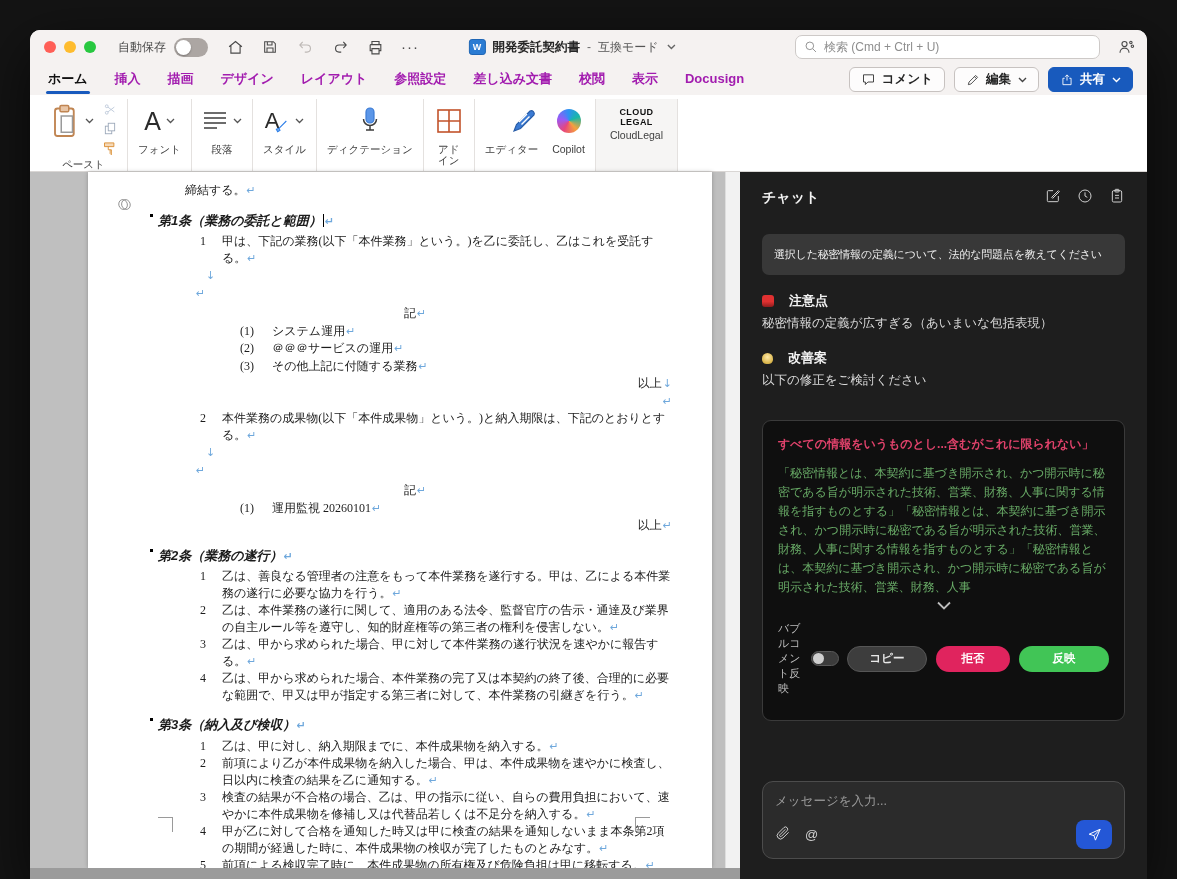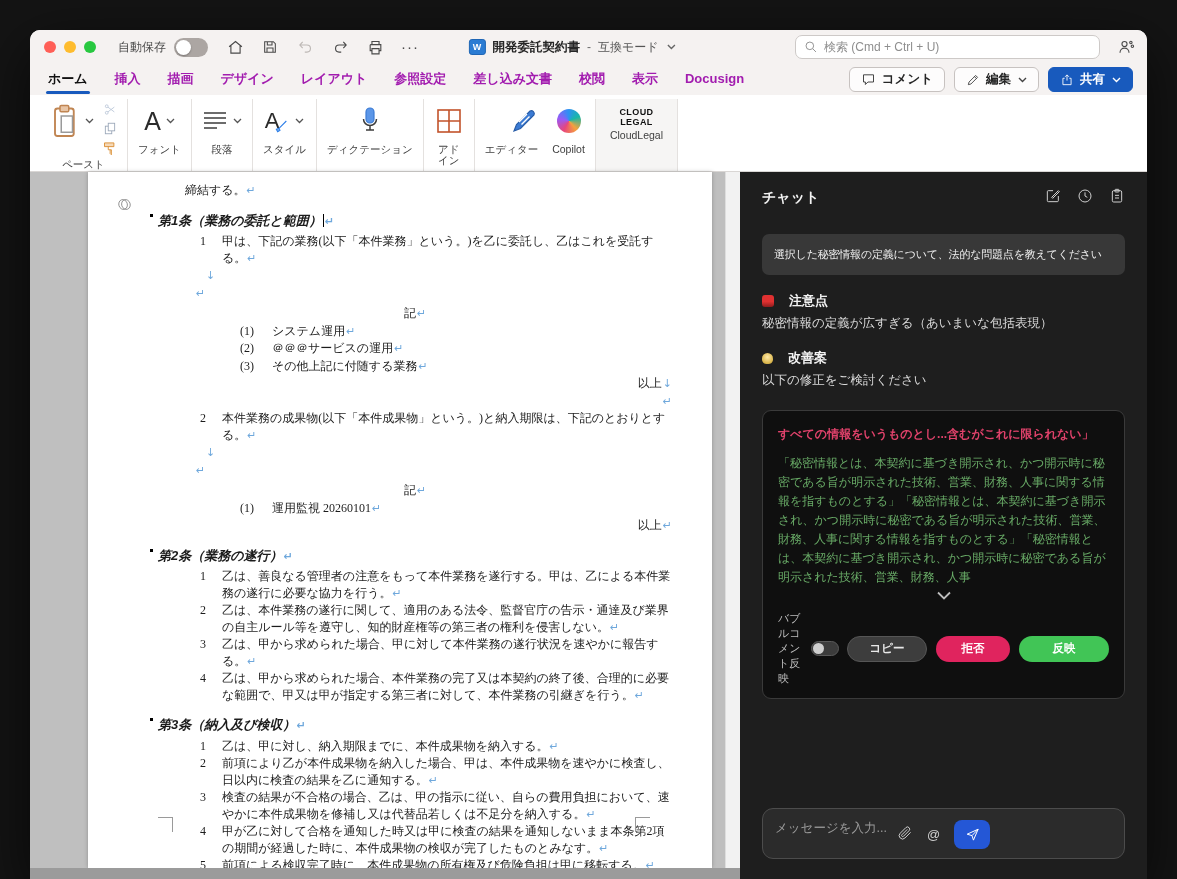--- a/index.html
+++ b/index.html
@@ -98,38 +98,38 @@
   .chat-title{font-size:14px;font-weight:700;color:#f2f2f2;}
   .chat-head-icons{margin-left:auto;display:flex;gap:16px;}
   .chat-head-icons svg{stroke:#cfcfcf;fill:none;stroke-width:1.5;}
   .user-bubble{margin-top:26px;background:#383838;border-radius:7px;padding:13px 12px;font-size:11px;color:#f0f0f0;
                letter-spacing:-.2px;flex:none;white-space:nowrap;overflow:hidden;}
   .sec-label{display:flex;align-items:center;gap:15px;font-size:13px;font-weight:700;color:#f2f2f2;margin-top:17px;flex:none;}
   .sec-text{font-size:12.5px;color:#dcdcdc;margin-top:5px;flex:none;}
   .alert-glyph{width:12px;height:12px;border-radius:3px;background:linear-gradient(180deg,#e03131 55%,#8f1d1d);flex:none;}
   .bulb-glyph{width:11px;height:11px;border-radius:50% 50% 40% 40%;background:radial-gradient(circle at 50% 38%,#ffe9a8,#d9b44a 70%,#8c7a3a);flex:none;}
 
-  .sugg-card{margin-top:21px;background:#0f0f0f;border:1px solid #3a3a3a;border-radius:9px;padding:14px 15px 12px;flex:none;}
+  .sugg-card{margin-top:31px;background:#0f0f0f;border:1px solid #3a3a3a;border-radius:9px;padding:14px 15px 24px;flex:none;}
   .removed{font-size:12px;line-height:18px;font-weight:600;}
   .added{font-size:12px;line-height:19px;margin-top:11px;}
   .expand-row{display:flex;justify-content:center;margin-top:4px;}
   .expand-row svg{stroke:#bdbdbd;fill:none;stroke-width:1.8;}
   .sugg-controls{display:flex;align-items:center;margin-top:11px;gap:8px;}
   .toggle-label{font-size:11px;color:#bdbdbd;}
   .mini-switch{width:28px;height:15px;border-radius:8px;background:#3c3c3c;border:1px solid #5a5a5a;position:relative;flex:none;}
   .mini-switch .knob{position:absolute;left:1px;top:1px;width:11px;height:11px;border-radius:50%;background:#cfcfcf;}
   .sugg-btns{margin-left:auto;display:flex;gap:9px;}
   .pill{height:26px;border-radius:14px;border:none;font-size:11.5px;font-weight:700;color:#fff;display:flex;align-items:center;justify-content:center;}
   .pill.copy{background:#3d3d3d;border:1px solid #565656;width:80px;color:#e8e8e8;}
   .pill.reject{background:#e0245e;width:74px;}
   .pill.apply{background:#41c556;width:90px;}
 
   .chat-spacer{flex:1;}
   .chat-input{flex:none;background:#2b2b2b;border:1px solid #4c4c4c;border-radius:11px;padding:11px 12px 9px;
-              display:flex;flex-direction:row;gap:10px;}
+              display:flex;flex-direction:column;gap:10px;}
   .chat-input .ph{font-size:12.5px;color:#9a9a9a;}
   .input-row{display:flex;align-items:center;gap:14px;}
   .input-row svg{stroke:#cfcfcf;fill:none;stroke-width:1.5;}
   .at-btn{font-size:13px;color:#cfcfcf;}
   .send-btn{margin-left:auto;width:36px;height:29px;border-radius:8px;background:#2457d6;display:flex;align-items:center;justify-content:center;}
   .send-btn svg{stroke:#fff;fill:none;stroke-width:1.6;}
 </style>
 </head>
 <body>
 

